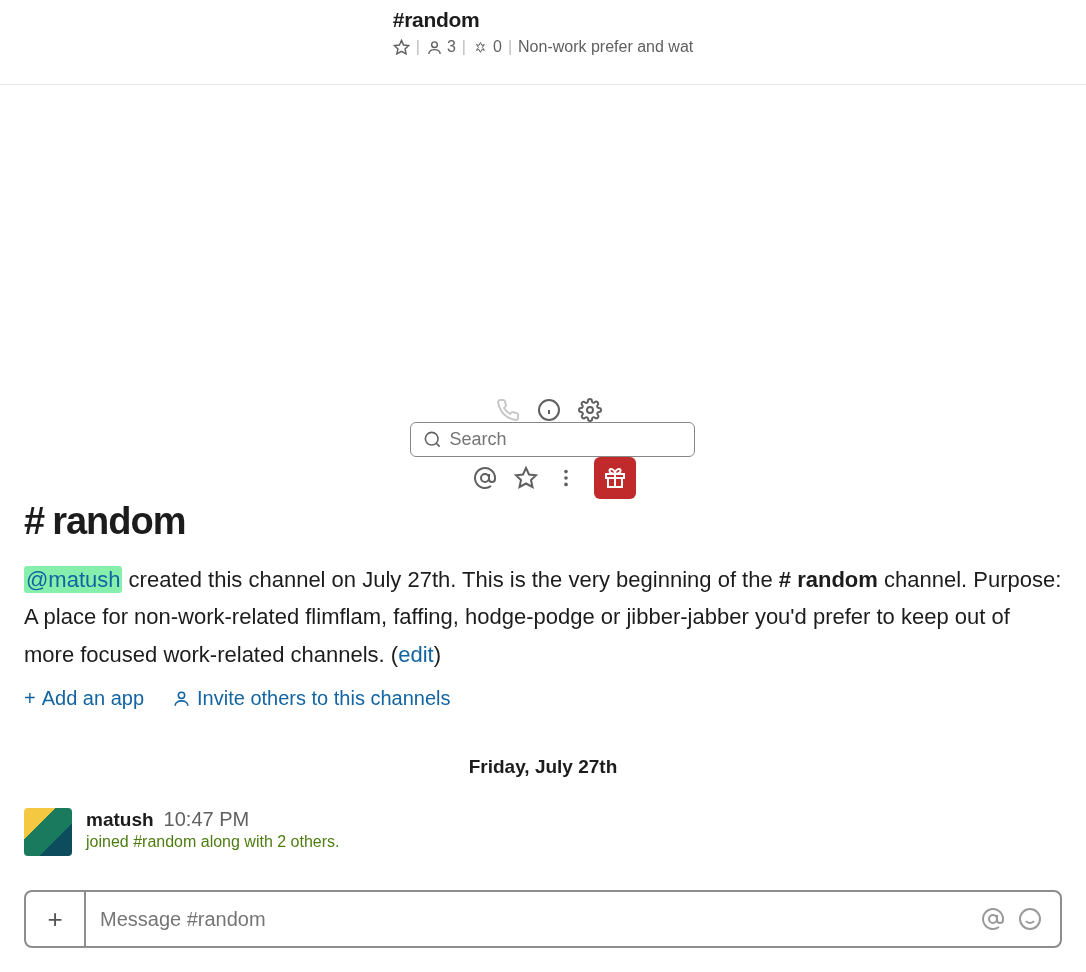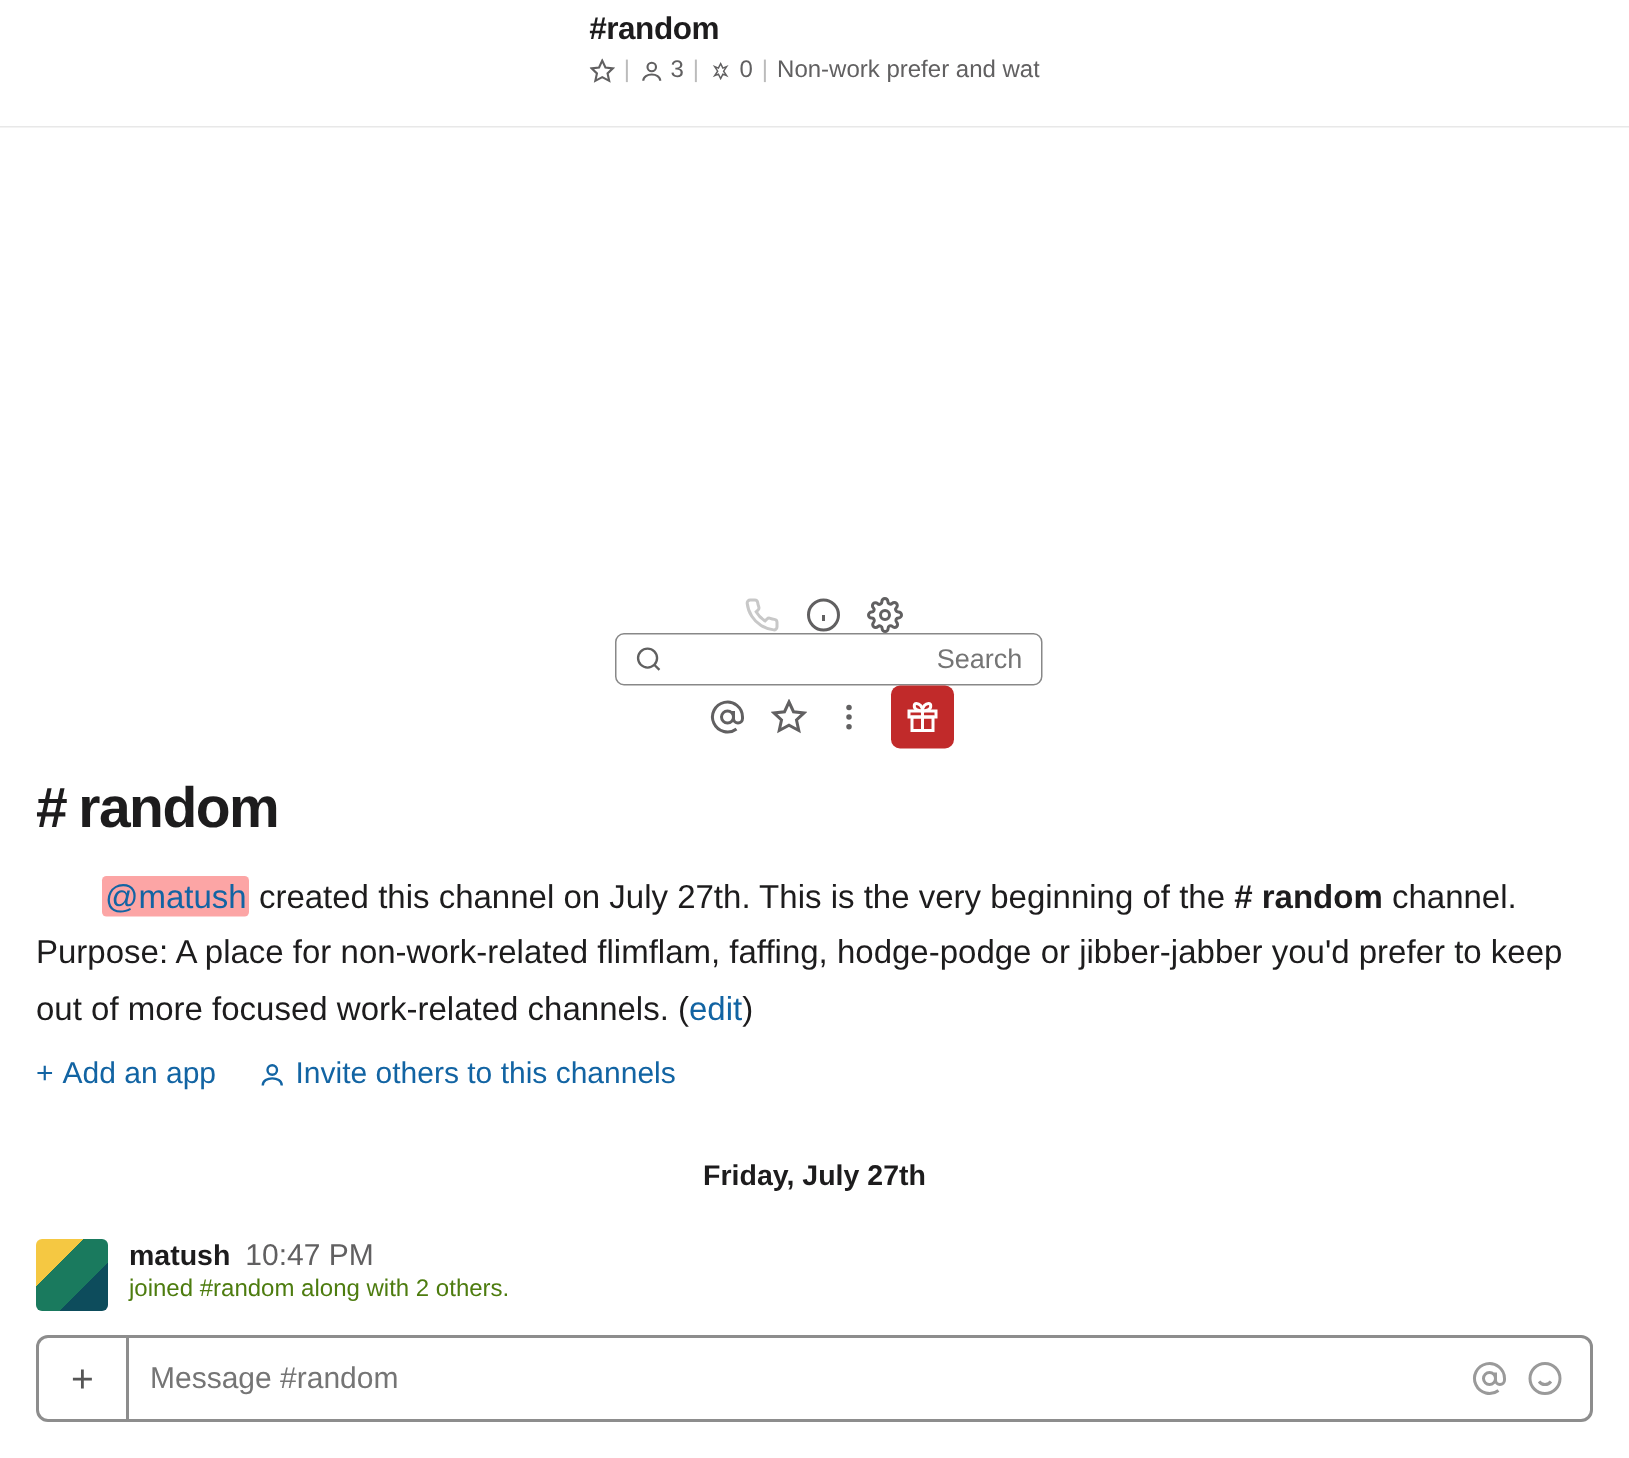--- a/index.html
+++ b/index.html
@@ -51,21 +51,20 @@
   height: 42px;
   max-width: 310px;
 }
 .search-box input {
   border: none;
   outline: none;
   font-size: 18px;
   color: #606060;
   width: 100%;
   background: transparent;
-  text-align: right;
 }
 .search-box .sicon { color: #606060; margin-right: 8px; }
 .header-right {
   display: flex;
   align-items: center;
   gap: 17px;
   margin-left: 22px;
 }
 .gift-btn {
   background: #c12a2a;
@@ -81,34 +80,34 @@
   padding: 0 24px;
   height: calc(100% - 85px - 82px);
   display: flex;
   flex-direction: column;
   justify-content: flex-end;
 }
 .intro { margin-bottom: 28px; }
 .intro-title { font-size: 38px; font-weight: 900; margin-bottom: 18px; display: flex; align-items: center; letter-spacing: -1px;}
 .intro-title .hash { font-weight: 700; margin-right: 8px; }
 .intro-text { font-size: 22px; line-height: 1.7; color: #1d1c1d; }
-.intro-text .mention { background: #fca5a5; color: #1264a3; padding: 1px 2px; border-radius: 3px; cursor: pointer; margin-left: 44px; }
+.intro-text .mention { background: #86efac; color: #1264a3; padding: 1px 2px; border-radius: 3px; cursor: pointer; }
 .intro-text .chname { font-weight: 700; margin-top: 25px; }
 .intro-text .edit-link { color: #1264a3; cursor: pointer; }
 .intro-actions { display: flex; gap: 28px; margin-top: 14px; font-size: 20px; }
 .intro-action { color: #1264a3; cursor: pointer; display: inline-flex; align-items: center; gap: 6px; }
 .date-divider {
   display: flex;
   align-items: center;
   margin: 18px 0 26px 0;
   flex-direction: column;
 }
 .date-divider .line { flex: 1; height: 1px; background: #ddd; }
 .date-divider .label { padding: 0 18px; font-size: 19px; font-weight: 700; color: #1d1c1d; }
-.msg { display: flex; gap: 14px; padding: 4px 0; margin-bottom: 12px; justify-content: center; }
+.msg { display: flex; gap: 14px; padding: 4px 0; margin-bottom: 30px; justify-content: center; }
 .avatar {
   width: 48px;
   height: 48px;
   border-radius: 4px;
   background: linear-gradient(135deg, #f5c842 0 33%, #1a7a5e 33% 66%, #0d4c5c 66% 100%);
   flex-shrink: 0;
 }
 .msg-body { flex: 1; }
 .msg-head { display: flex; align-items: baseline; gap: 10px; }
 .msg-user { font-weight: 900; font-size: 19px; }

